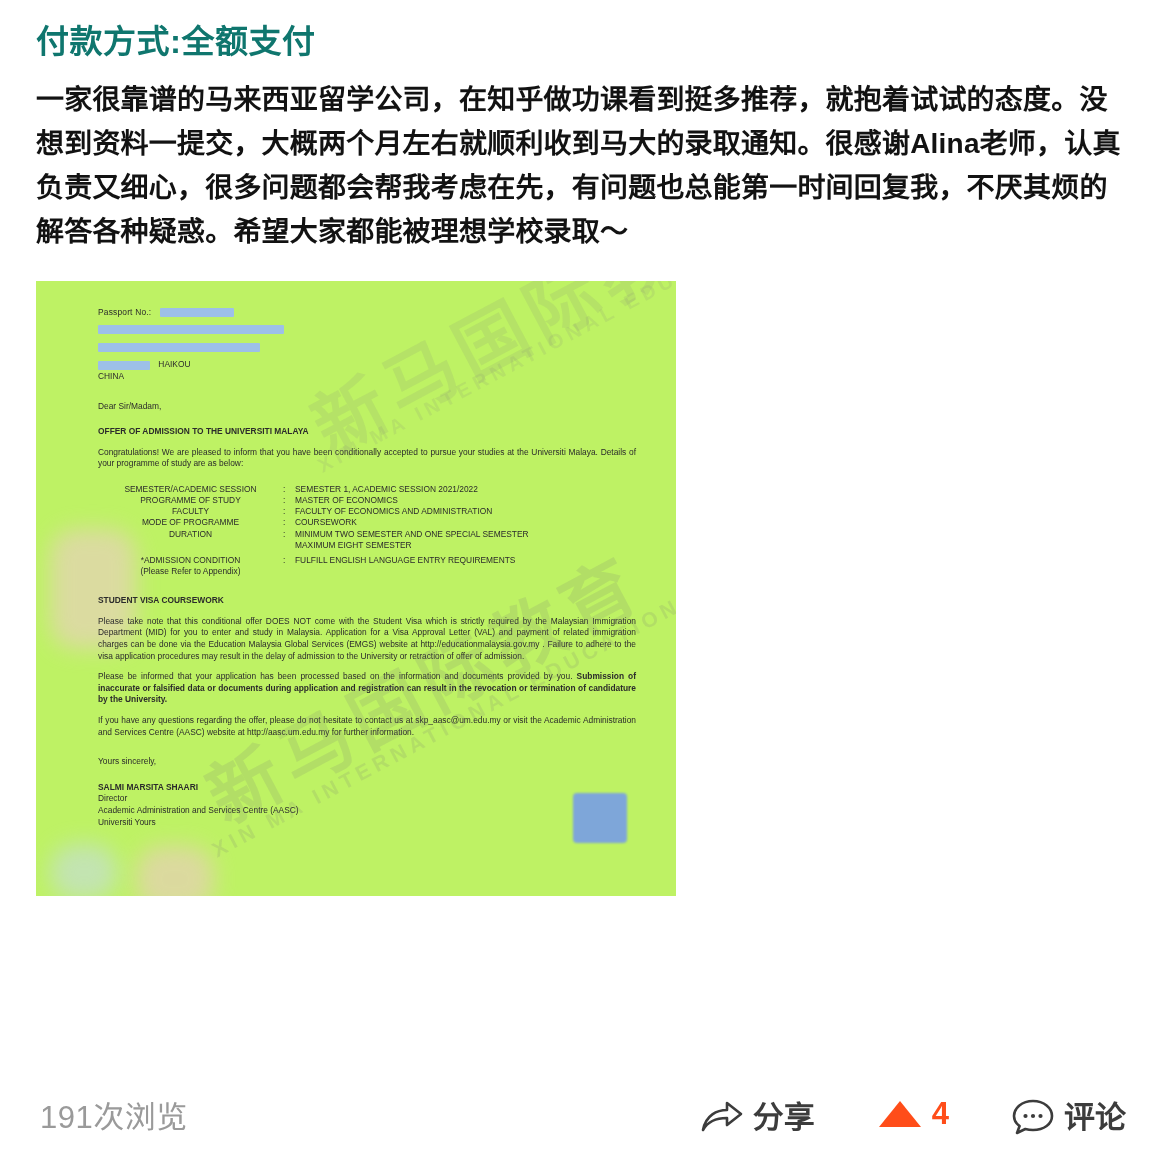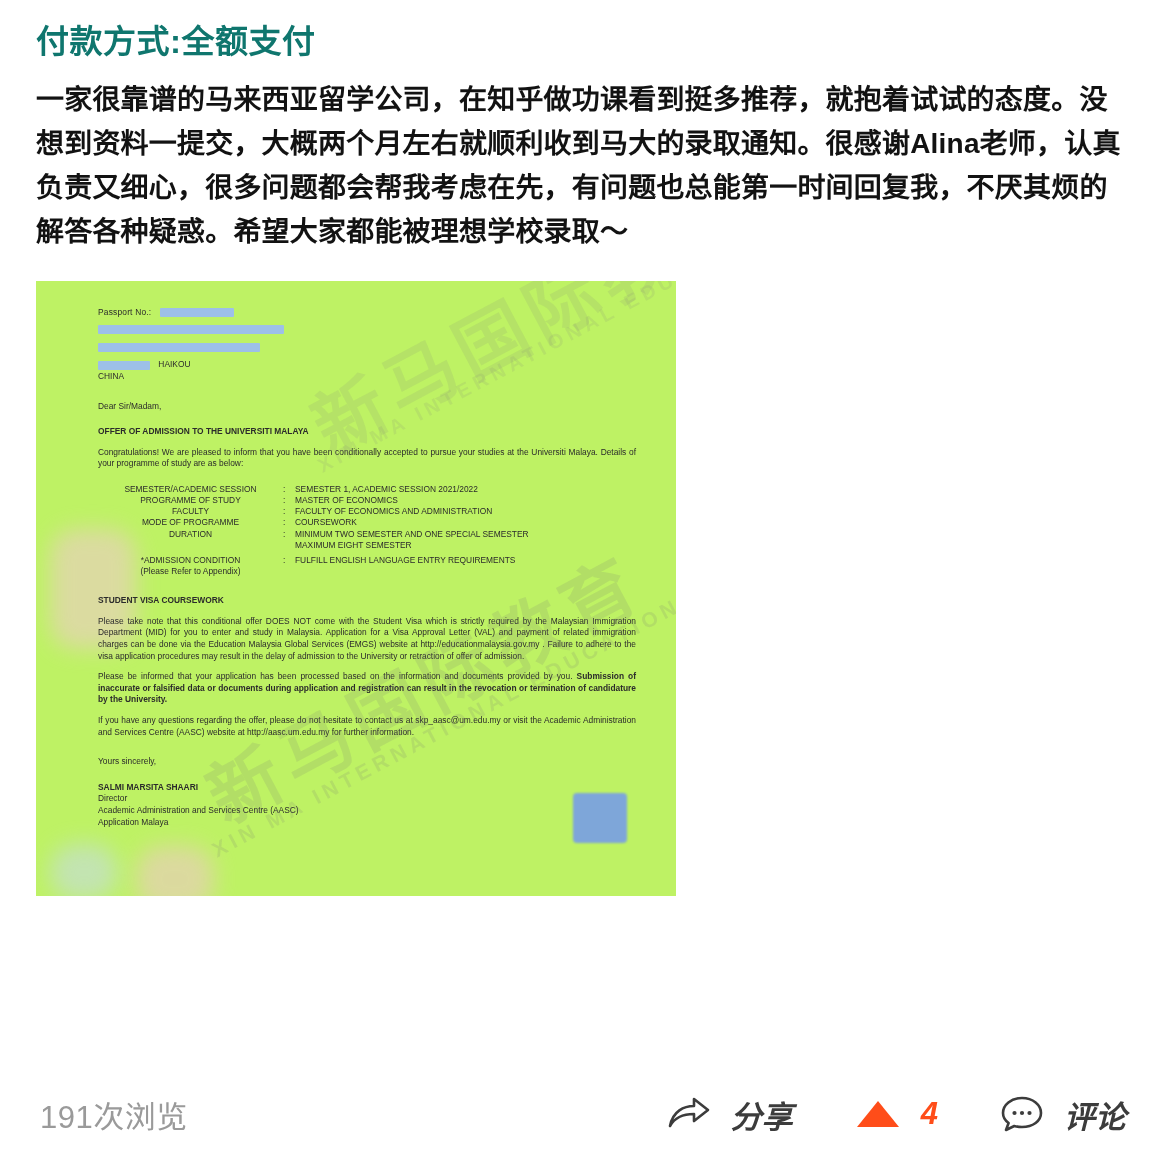--- a/index.html
+++ b/index.html
@@ -125,23 +125,22 @@
     letter-spacing: .5px;
   }
   .footer-actions {
     margin-left: auto;
     display: flex;
     align-items: center;
     gap: 62px;
   }
   .action {
     display: flex;
-    align-items: center;
-    gap: 20px;
-    font-style: italic;
+    align-items: flex-end;
+    gap: 9px;
   }
   .action-label {
     font-size: 31px;
     color: #3c3c3c;
     font-weight: 600;
   }
   .count-label {
     font-size: 31px;
     color: #ff4d19;
     font-weight: 700;
@@ -230,21 +229,21 @@
         <span>Please be informed that your application has been processed based on the information and documents provided by you. </span><span class="bold">Submission of inaccurate or falsified data or documents during application and registration can result in the revocation or termination of candidature by the University.</span>
       </div>
 
       <div class="para">If you have any questions regarding the offer, please do not hesitate to contact us at skp_aasc@um.edu.my or visit the Academic Administration and Services Centre (AASC) website at http://aasc.um.edu.my for further information.</div>
 
       <div class="mt18">Yours sincerely,</div>
 
       <div class="mt14 bold">SALMI MARSITA SHAARI</div>
       <div>Director</div>
       <div>Academic Administration and Services Centre (AASC)</div>
-      <div>Application Malaya</div>
+      <div>Universiti Yours</div>
     </div>
 
     <div class="watermark">
       <div class="wm-text wm-cn2">新马国际教育</div>
       <div class="wm-text wm-en2">XIN MA INTERNATIONAL EDUCATION</div>
       <div class="wm-text wm-cn">新马国际教育</div>
       <div class="wm-text wm-en">XIN MA INTERNATIONAL EDUCATION</div>
     </div>
   </div>
 

